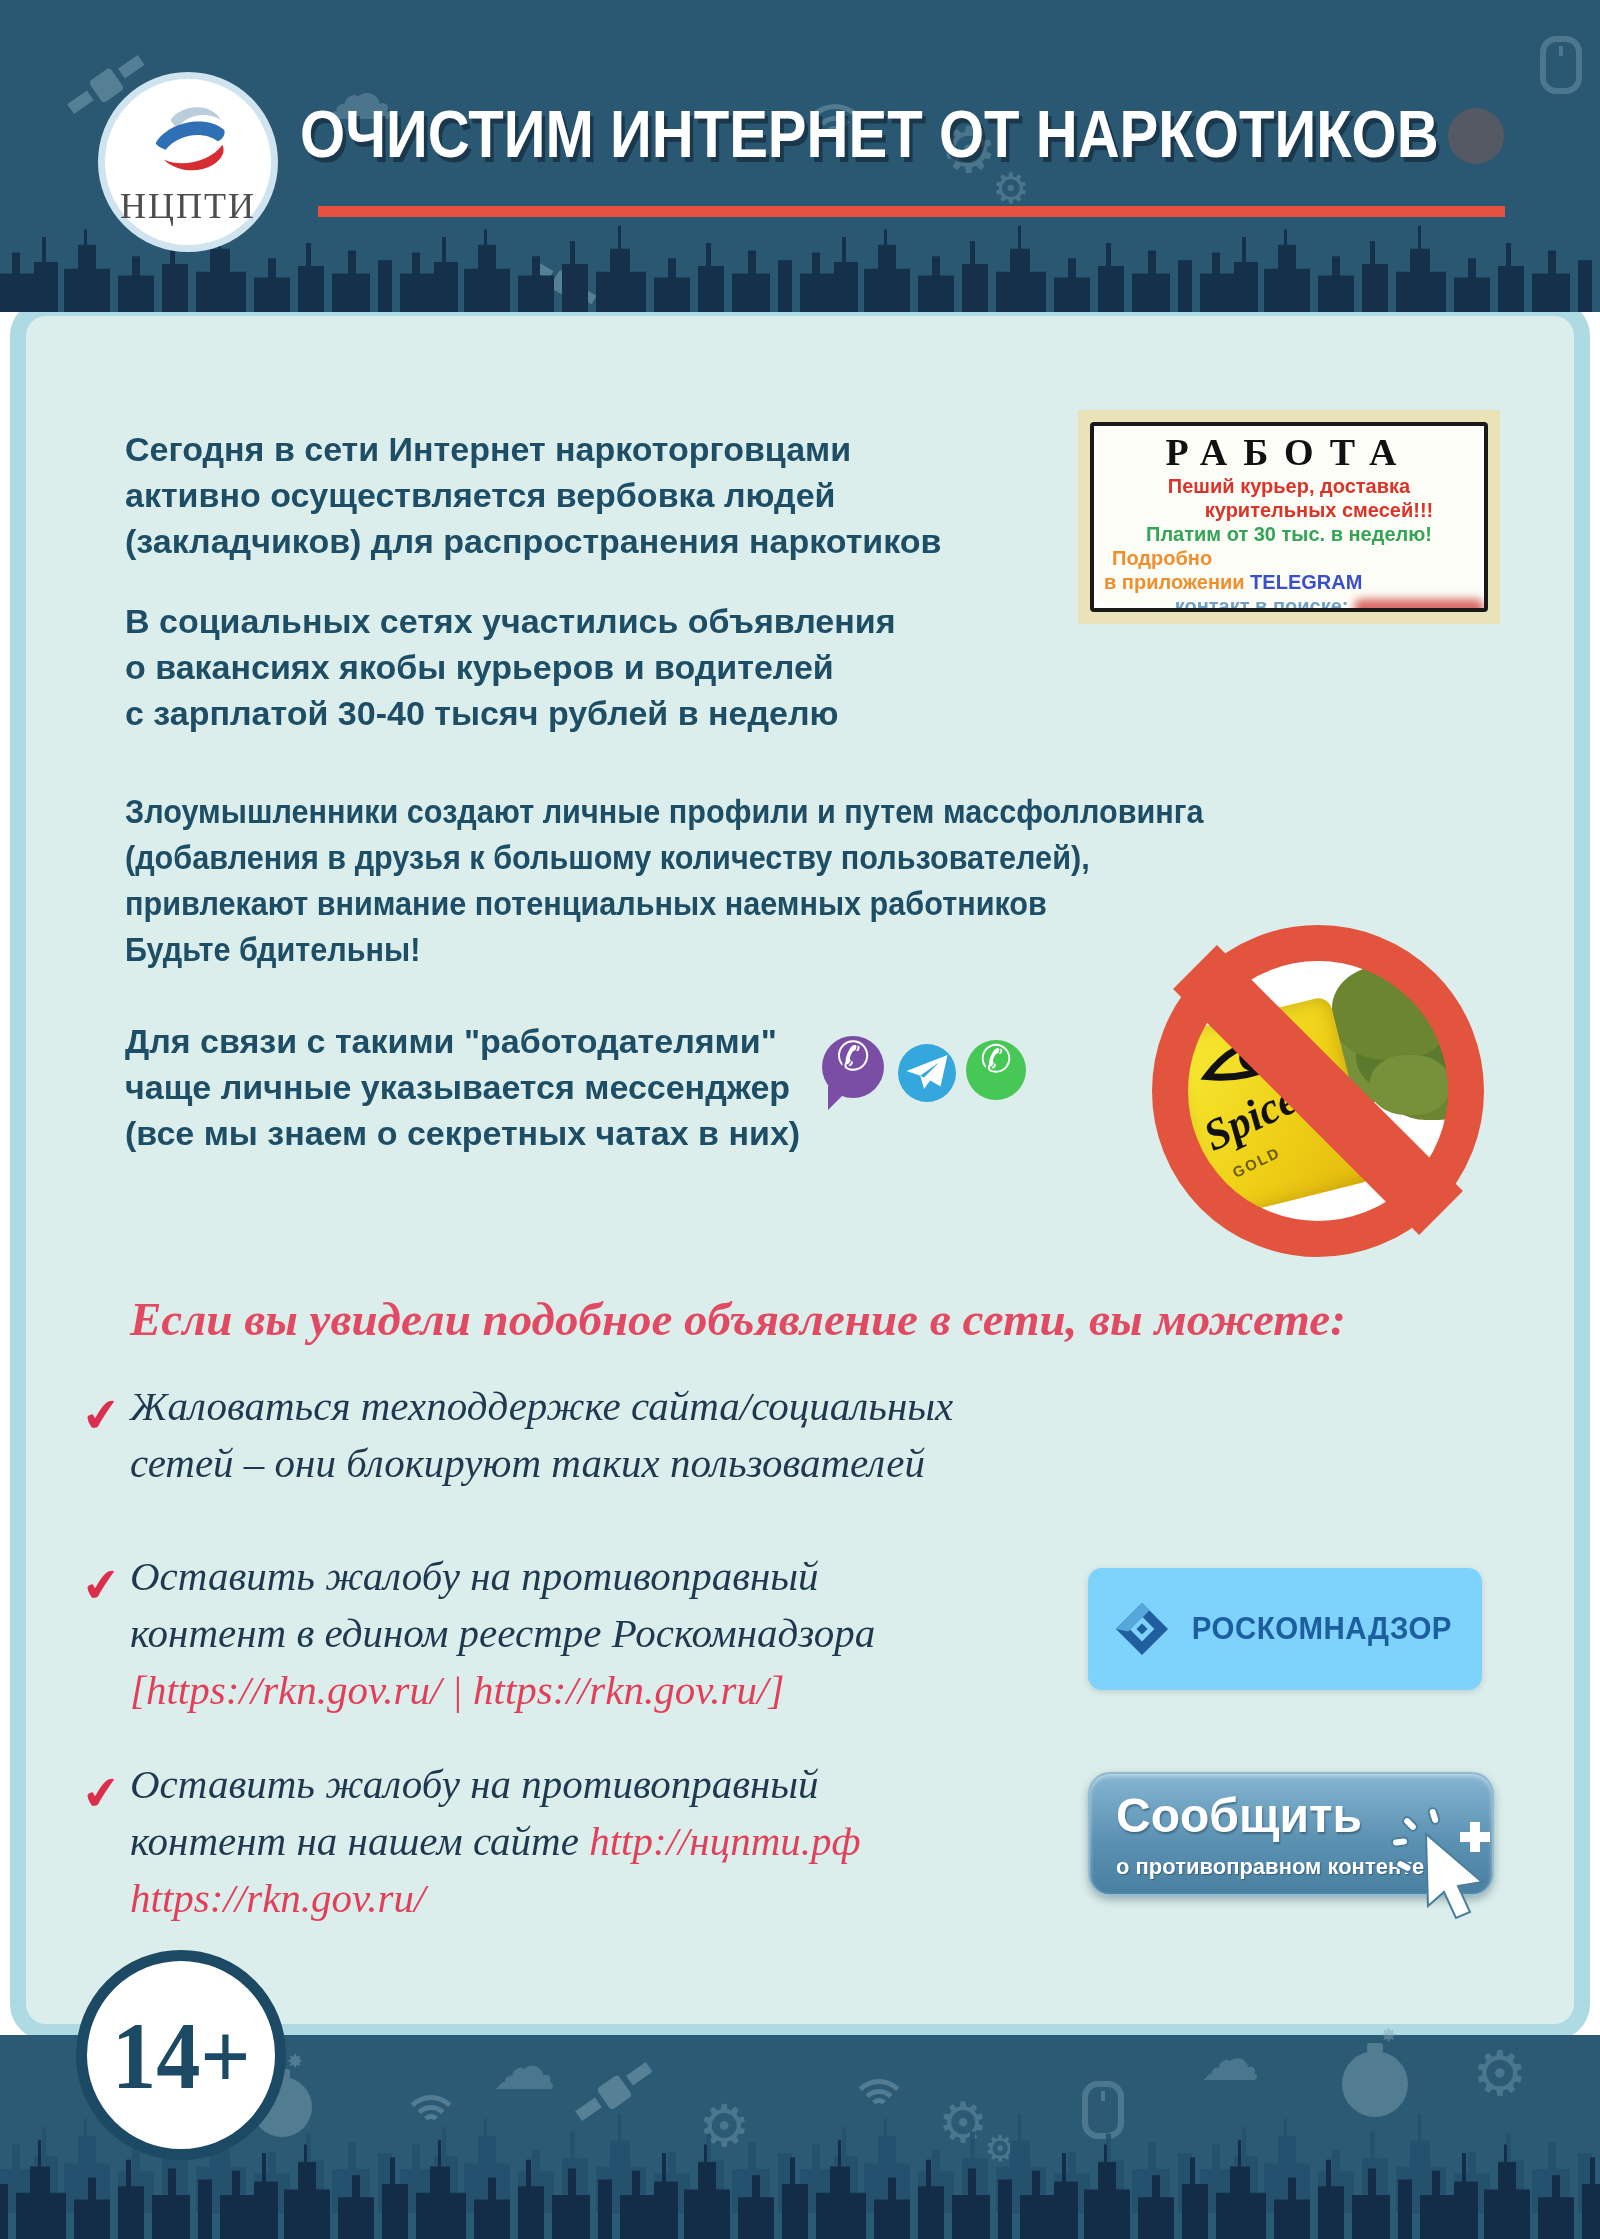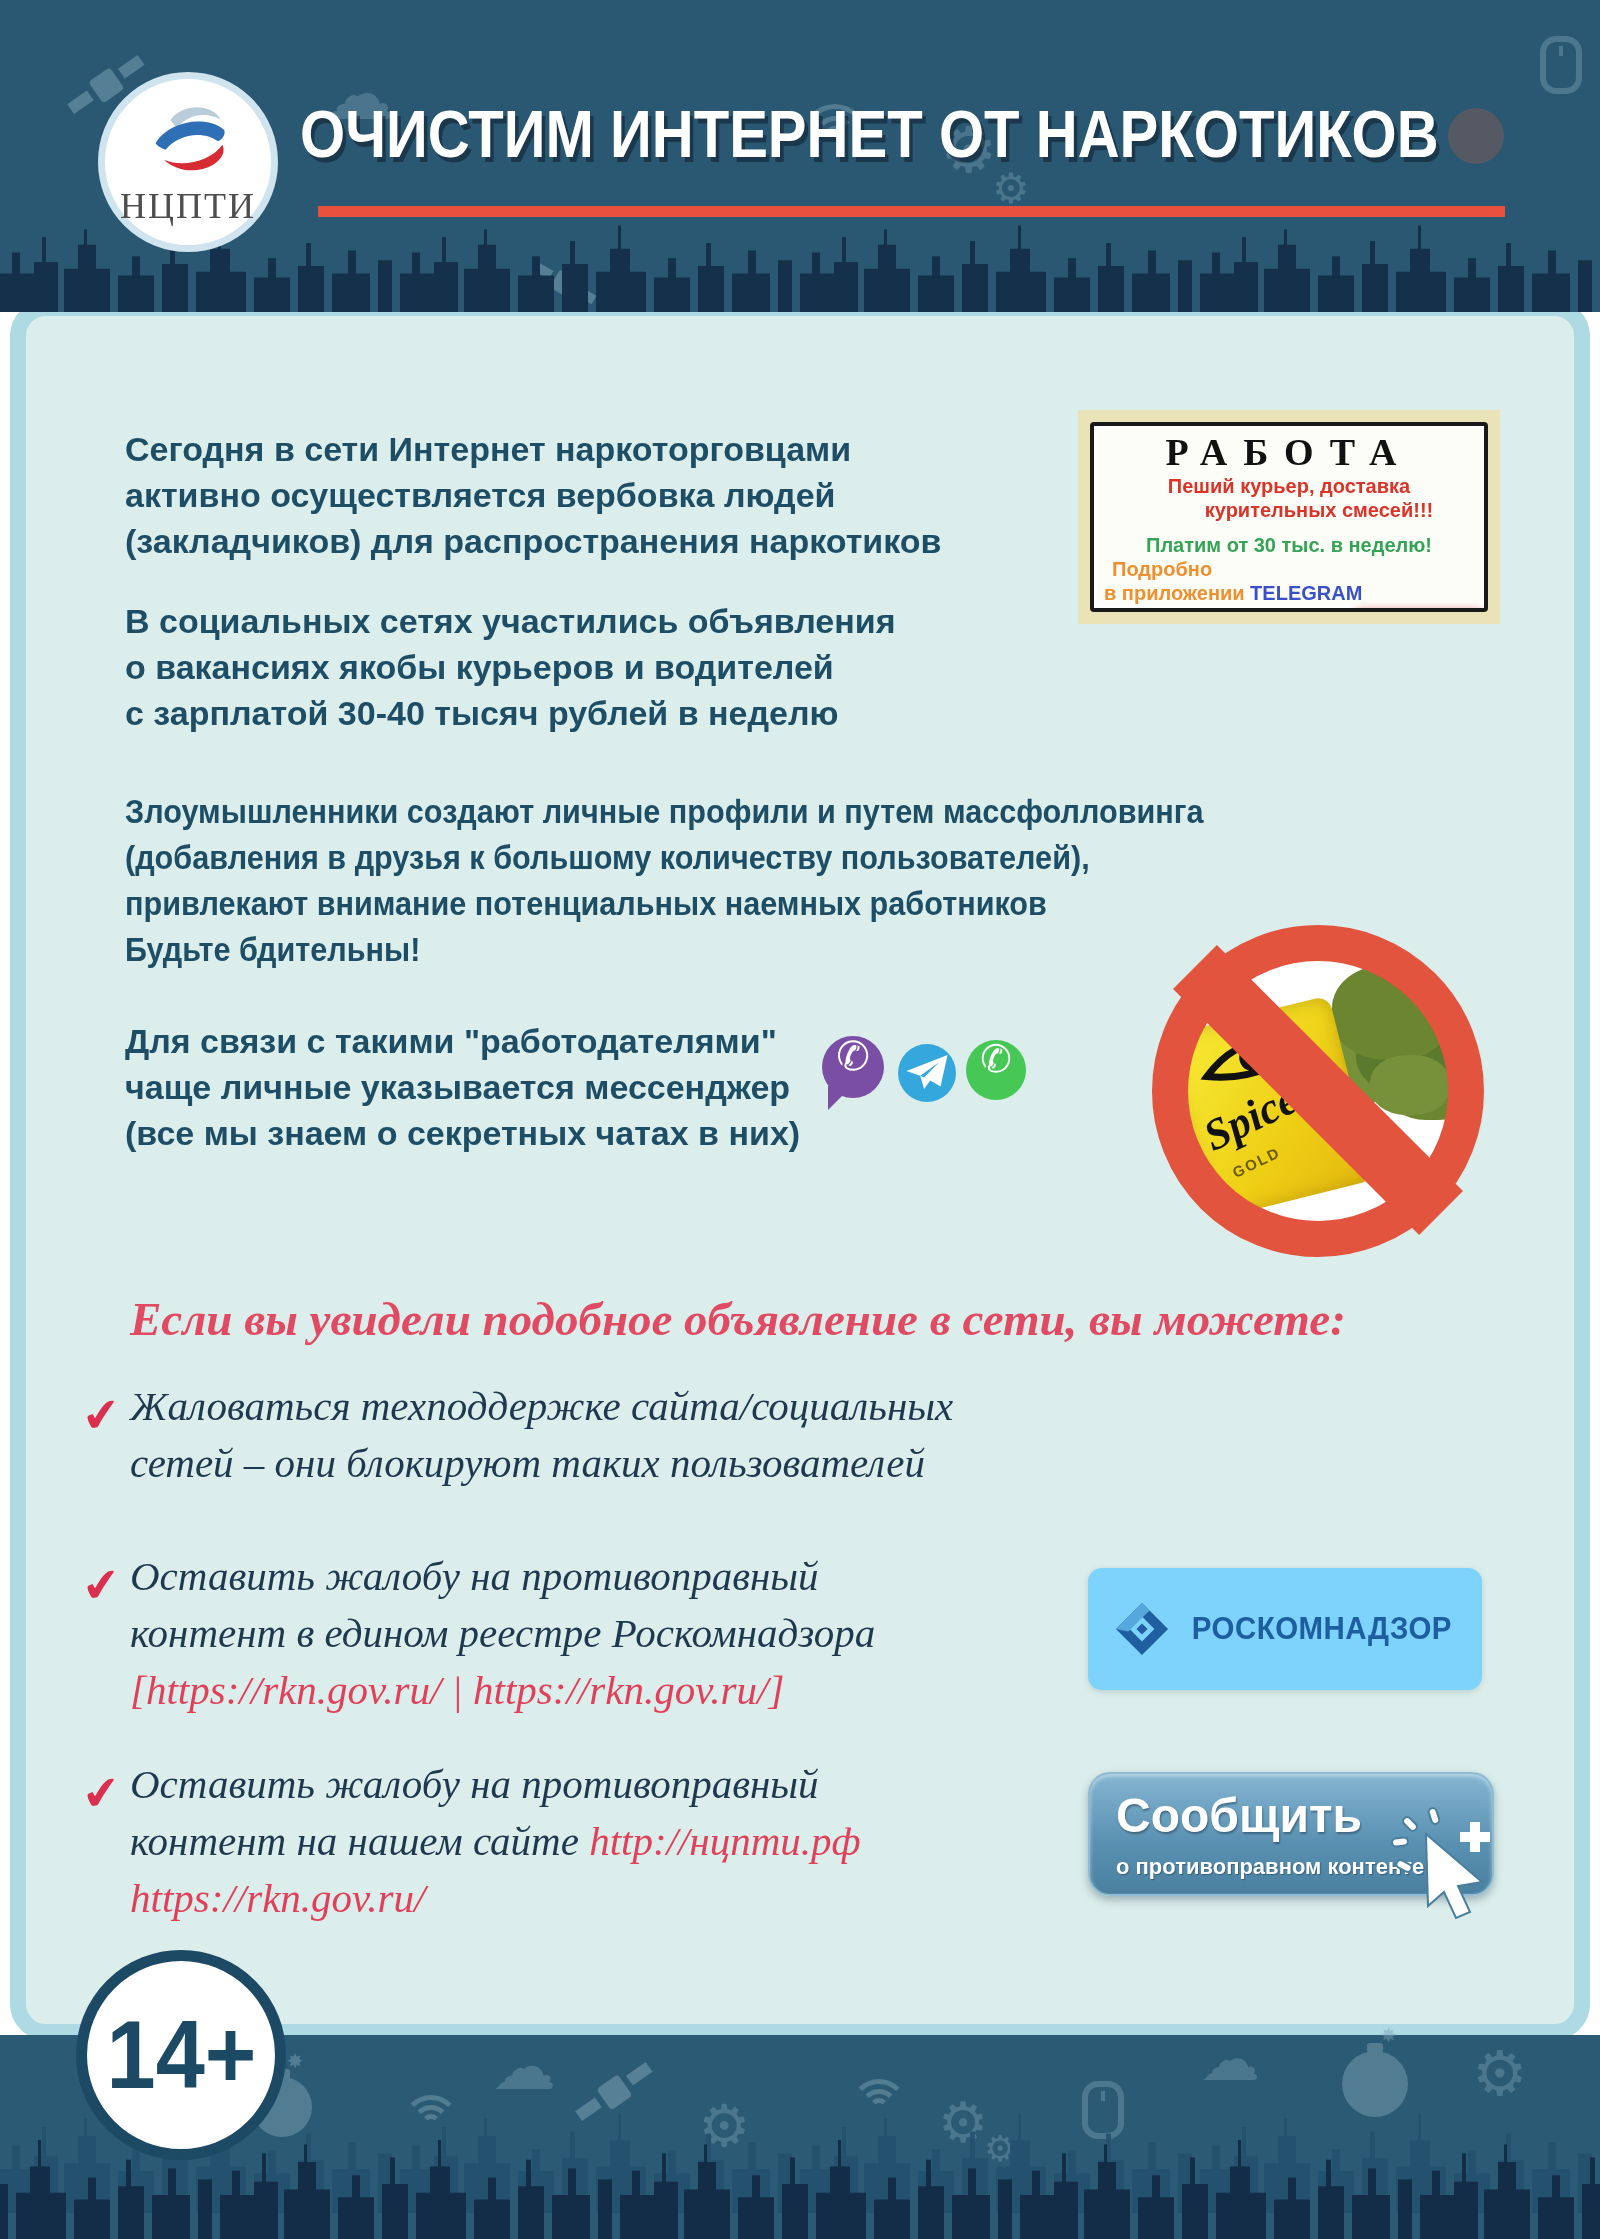--- a/index.html
+++ b/index.html
@@ -43,21 +43,21 @@
   .cond{transform:scaleX(.9);transform-origin:left top;white-space:nowrap;}
 
   
   .job-ad{position:absolute;left:1078px;top:410px;width:422px;height:214px;background:#eae3b8;
           box-sizing:border-box;padding:12px;z-index:2;}
   .job-ad .inner{width:100%;height:100%;box-sizing:border-box;background:#fdfdf8;border:4px solid #1a1a1a;
           border-radius:4px;box-shadow:inset 0 0 0 3px #ffffff;text-align:center;overflow:hidden;}
   .job-title{font-family:"Liberation Serif",serif;font-size:38px;font-weight:bold;letter-spacing:16px;
           color:#111;margin-top:4px;}
   .job-line{font-size:20px;font-weight:bold;line-height:24px;}
-  .jred{color:#dc3328;} .jgreen{color:#35a457;margin-top:11px;} .jorange{color:#ef8f2e;} .jblue{color:#3a50c8;} .jsteel{color:#6f9fc4;}
+  .jred{color:#dc3328;} .jgreen{color:#35a457;} .jorange{color:#ef8f2e;} .jblue{color:#3a50c8;} .jsteel{color:#6f9fc4;}
   .redacted{display:inline-block;width:130px;height:18px;background:#d96a65;border-radius:8px;
           filter:blur(4px);vertical-align:middle;}
 
   
   .msgr{position:absolute;border-radius:50%;color:#fff;text-align:center;z-index:3;}
   .msgr .uni{display:block;}
   .viber{left:822px;top:1036px;width:62px;height:62px;background:#7a4ea5;font-size:40px;line-height:60px;}
   .viber:after{content:"";position:absolute;left:6px;bottom:-12px;border:12px solid transparent;
                border-top-color:#7a4ea5;border-left-color:#7a4ea5;}
   .telegram{left:898px;top:1044px;width:58px;height:58px;background:#34a7dd;}
@@ -99,21 +99,21 @@
         border-radius:22px;box-shadow:0 4px 8px rgba(30,60,80,.35), inset 0 2px 4px rgba(255,255,255,.5);
         color:#fff;cursor:pointer;text-align:left;padding:0;}
   .report-title{position:absolute;left:26px;top:14px;font-size:48px;font-weight:bold;
         text-shadow:1px 2px 2px rgba(30,60,80,.5);}
   .report-sub{position:absolute;left:26px;bottom:14px;font-size:22px;font-weight:bold;
         text-shadow:1px 1px 1px rgba(30,60,80,.5);}
   .cursor-ico{position:absolute;right:-6px;bottom:-26px;width:120px;height:120px;}
 
   
   .age{position:absolute;left:76px;top:1950px;width:210px;height:210px;border-radius:50%;background:#ffffff;
-        border:11px solid #1c4963;box-sizing:border-box;z-index:8;display:flex;align-items:center;justify-content:center;}
+        border:11px solid #1c4963;box-sizing:border-box;z-index:8;display:flex;align-items:center;justify-content:center;font-family:Liberation Serif, serif;}
   .age span{font-size:96px;font-weight:bold;color:#1c4963;transform:scaleX(.92);}
 
   
   .footer{position:absolute;left:0;top:2035px;width:1600px;height:204px;background:#2b5a74;z-index:5;}
   .footer .skyline{height:110px;}
   .sky-mid{opacity:.85;}
 </style>
 </head>
 <body>
 

